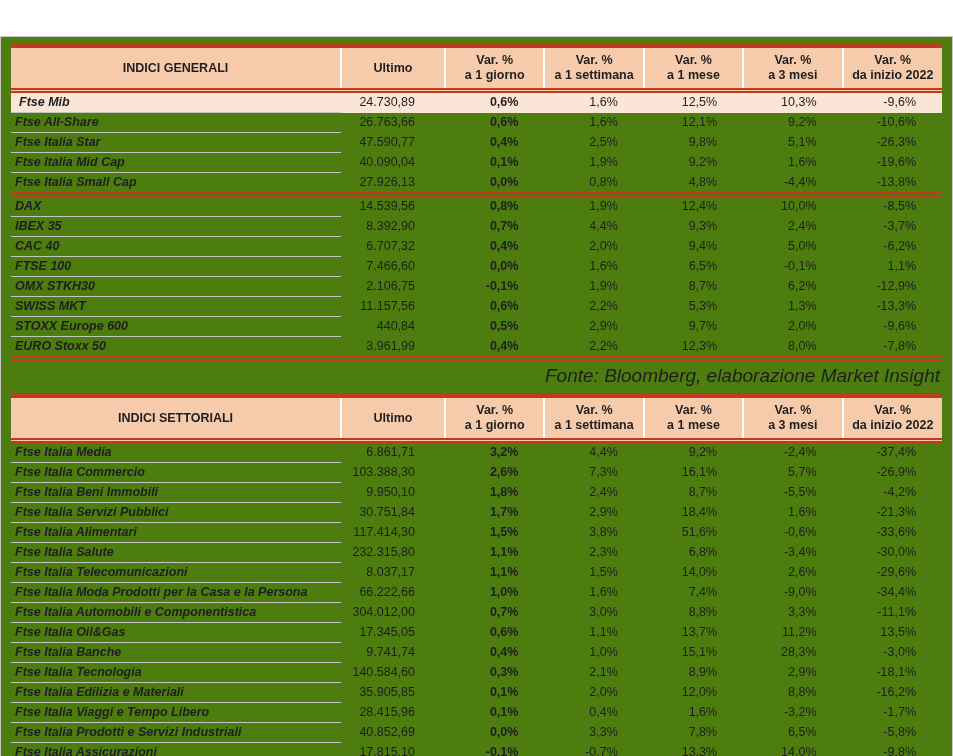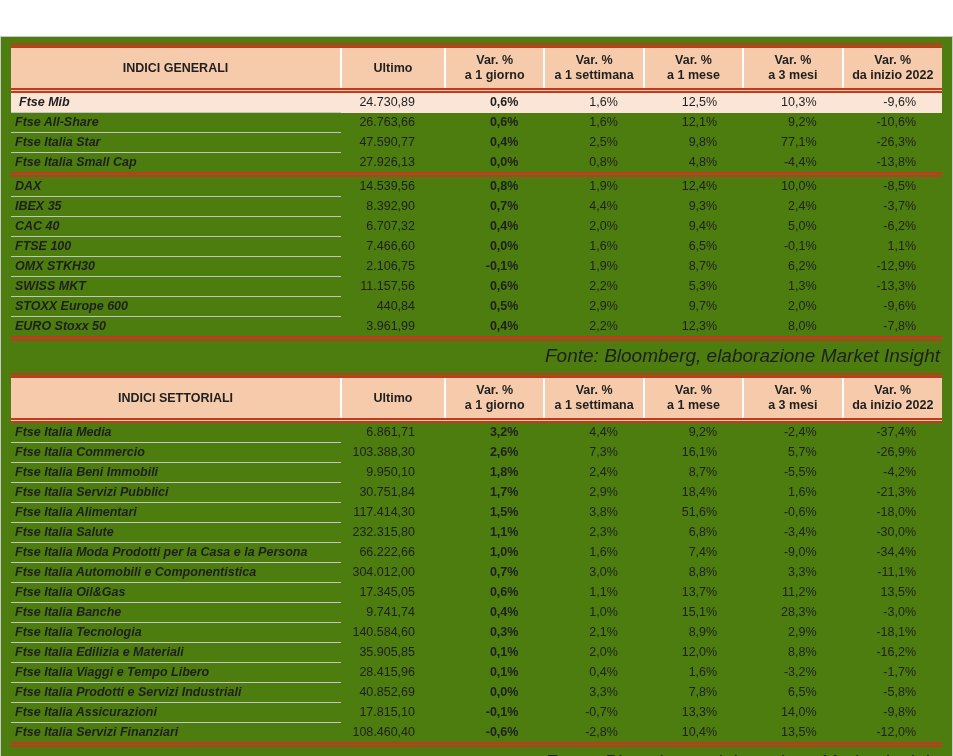--- a/index.html
+++ b/index.html
@@ -127,22 +127,31 @@
           <td class="num var">12,1%</td>
           <td class="num var">9,2%</td>
           <td class="num var">-10,6%</td>
         </tr>
         <tr>
           <td class="name">Ftse Italia Star</td>
           <td class="num ultimo">47.590,77</td>
           <td class="num var bold">0,4%</td>
           <td class="num var">2,5%</td>
           <td class="num var">9,8%</td>
-          <td class="num var">77,1%</td>
+          <td class="num var">5,1%</td>
           <td class="num var">-26,3%</td>
+        </tr>
+        <tr>
+          <td class="name">Ftse Italia Mid Cap</td>
+          <td class="num ultimo">40.090,04</td>
+          <td class="num var bold">0,1%</td>
+          <td class="num var">1,9%</td>
+          <td class="num var">9,2%</td>
+          <td class="num var">1,6%</td>
+          <td class="num var">-19,6%</td>
         </tr>
         <tr>
           <td class="name">Ftse Italia Small Cap</td>
           <td class="num ultimo">27.926,13</td>
           <td class="num var bold">0,0%</td>
           <td class="num var">0,8%</td>
           <td class="num var">4,8%</td>
           <td class="num var">-4,4%</td>
           <td class="num var">-13,8%</td>
         </tr>
@@ -295,32 +304,41 @@
           <td class="num var">1,6%</td>
           <td class="num var">-21,3%</td>
         </tr>
         <tr>
           <td class="name">Ftse Italia Alimentari</td>
           <td class="num ultimo">117.414,30</td>
           <td class="num var bold">1,5%</td>
           <td class="num var">3,8%</td>
           <td class="num var">51,6%</td>
           <td class="num var">-0,6%</td>
-          <td class="num var">-18,0%</td>
+          <td class="num var">-33,6%</td>
         </tr>
         <tr>
           <td class="name">Ftse Italia Salute</td>
           <td class="num ultimo">232.315,80</td>
           <td class="num var bold">1,1%</td>
           <td class="num var">2,3%</td>
           <td class="num var">6,8%</td>
           <td class="num var">-3,4%</td>
           <td class="num var">-30,0%</td>
         </tr>
         <tr>
+          <td class="name">Ftse Italia Telecomunicazioni</td>
+          <td class="num ultimo">8.037,17</td>
+          <td class="num var bold">1,1%</td>
+          <td class="num var">1,5%</td>
+          <td class="num var">14,0%</td>
+          <td class="num var">2,6%</td>
+          <td class="num var">-29,6%</td>
+        </tr>
+        <tr>
           <td class="name">Ftse Italia Moda Prodotti per la Casa e la Persona</td>
           <td class="num ultimo">66.222,66</td>
           <td class="num var bold">1,0%</td>
           <td class="num var">1,6%</td>
           <td class="num var">7,4%</td>
           <td class="num var">-9,0%</td>
           <td class="num var">-34,4%</td>
         </tr>
         <tr>
           <td class="name">Ftse Italia Automobili e Componentistica</td>

